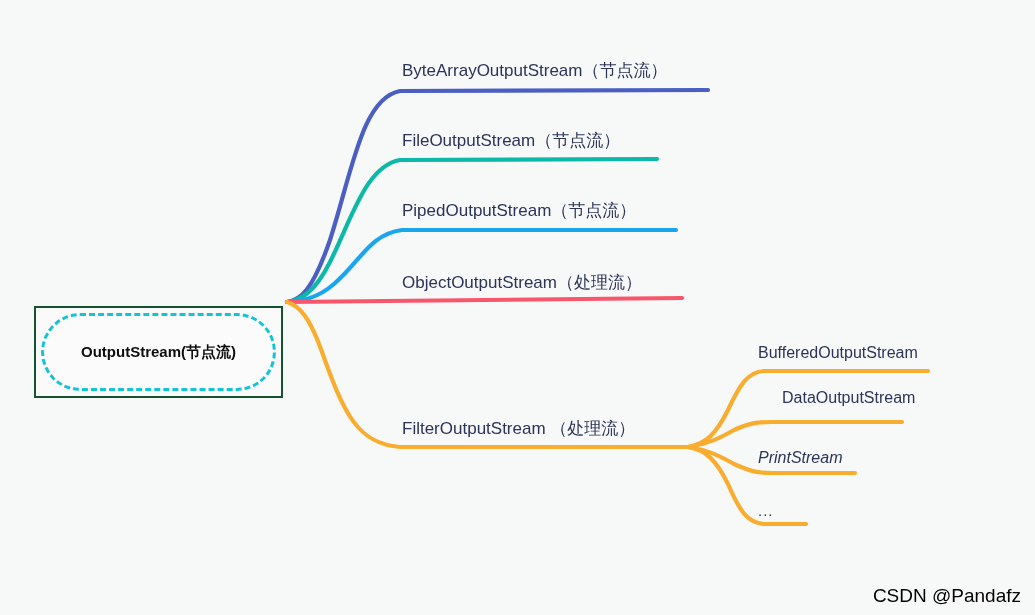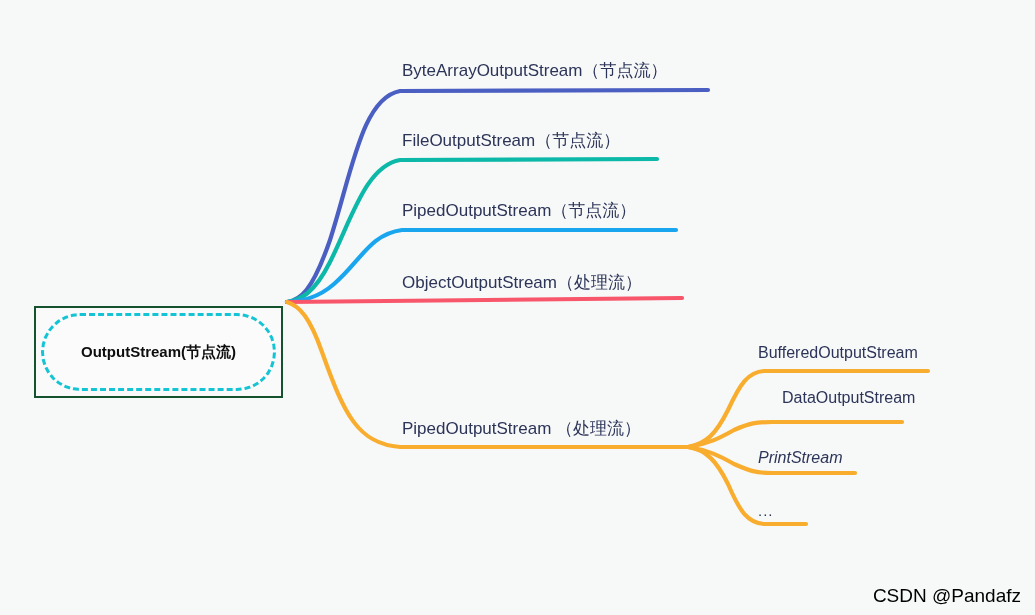--- a/index.html
+++ b/index.html
@@ -110,21 +110,21 @@
 
   <div class="root-node">
     <div class="root-pill"></div>
     <div class="root-label">OutputStream(节点流)</div>
   </div>
 
   <div class="branch-label" style="left:402px; top:62px;">ByteArrayOutputStream（节点流）</div>
   <div class="branch-label" style="left:402px; top:202px;">PipedOutputStream（节点流）</div>
   <div class="branch-label" style="left:402px; top:132px;">FileOutputStream（节点流）</div>
   <div class="branch-label" style="left:402px; top:274px;">ObjectOutputStream（处理流）</div>
-  <div class="branch-label" style="left:402px; top:420px;">PipedOutputStream （处理流）</div>
+  <div class="branch-label" style="left:402px; top:420px;">FilterOutputStream （处理流）</div>
 
   <div class="sub-label" style="left:758px; top:345px;">BufferedOutputStream</div>
   <div class="sub-label" style="left:758px; top:390px;margin-left:24px;">DataOutputStream</div>
   <div class="sub-label" style="left:758px; top:450px;font-style:italic;">PrintStream</div>
   <div class="dots-label" style="left:758px; top:503px;">...</div>
 
   <div class="watermark">CSDN @Pandafz</div>
 
 </div>
 

